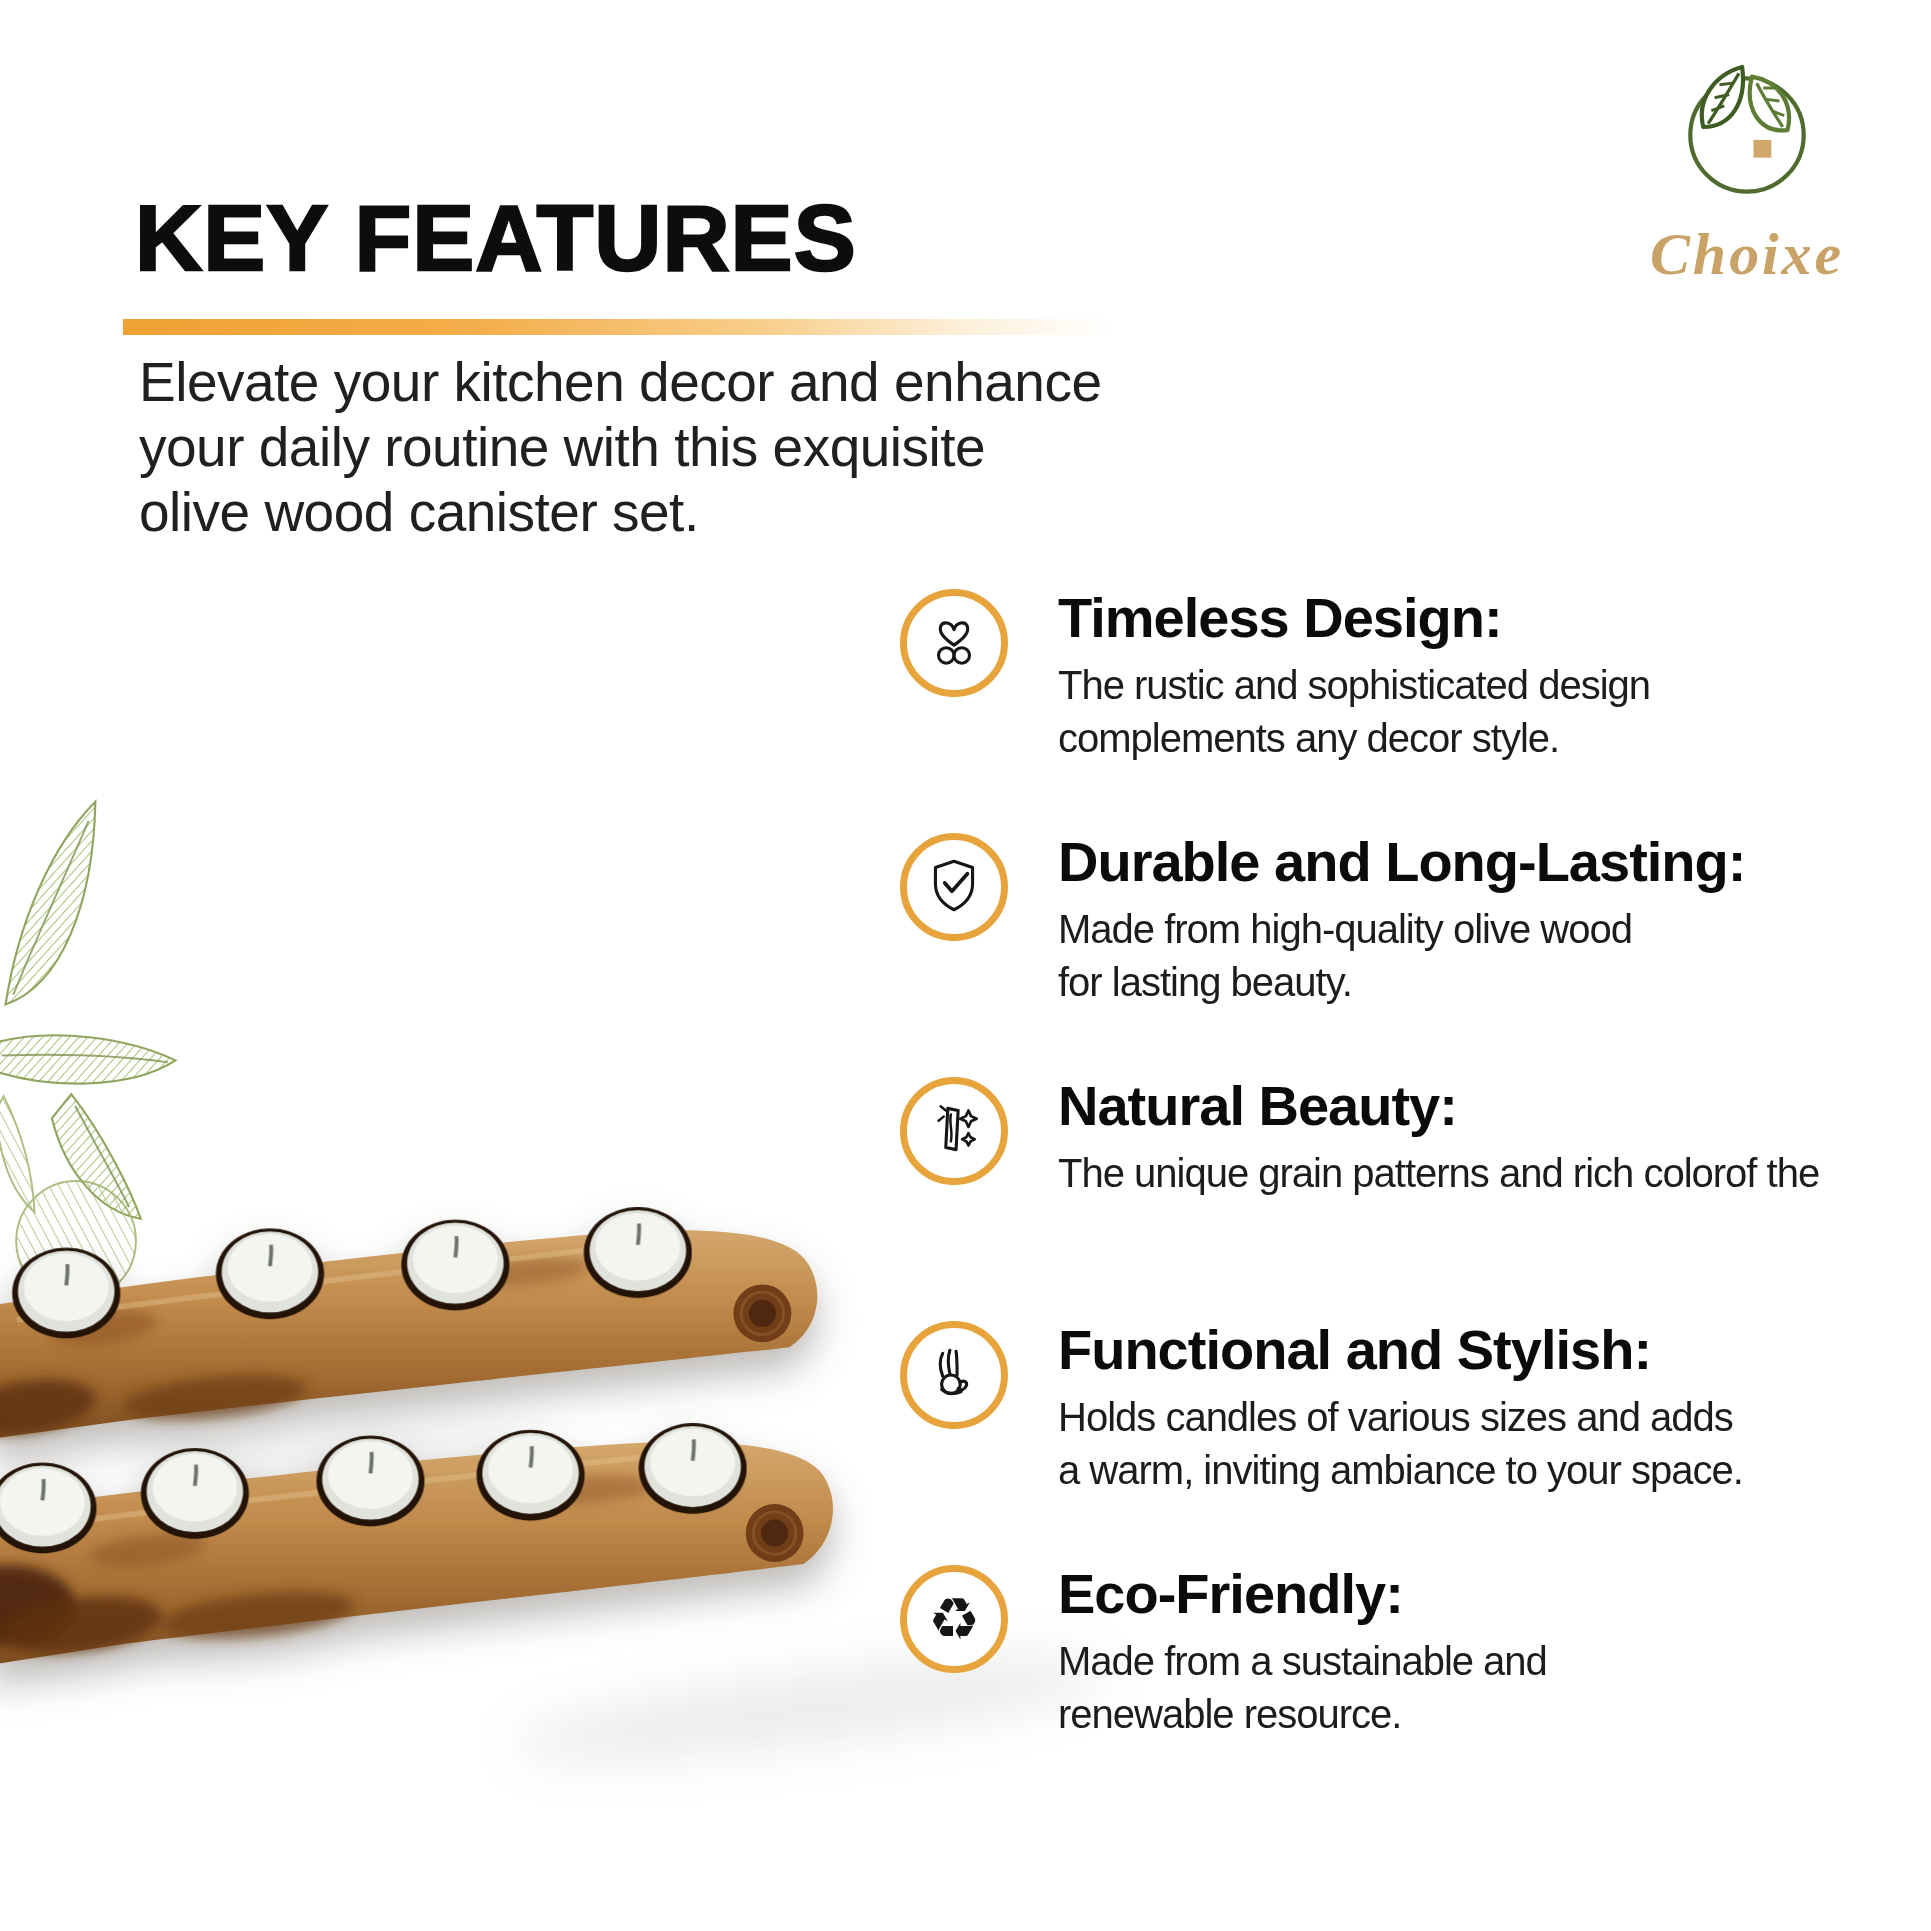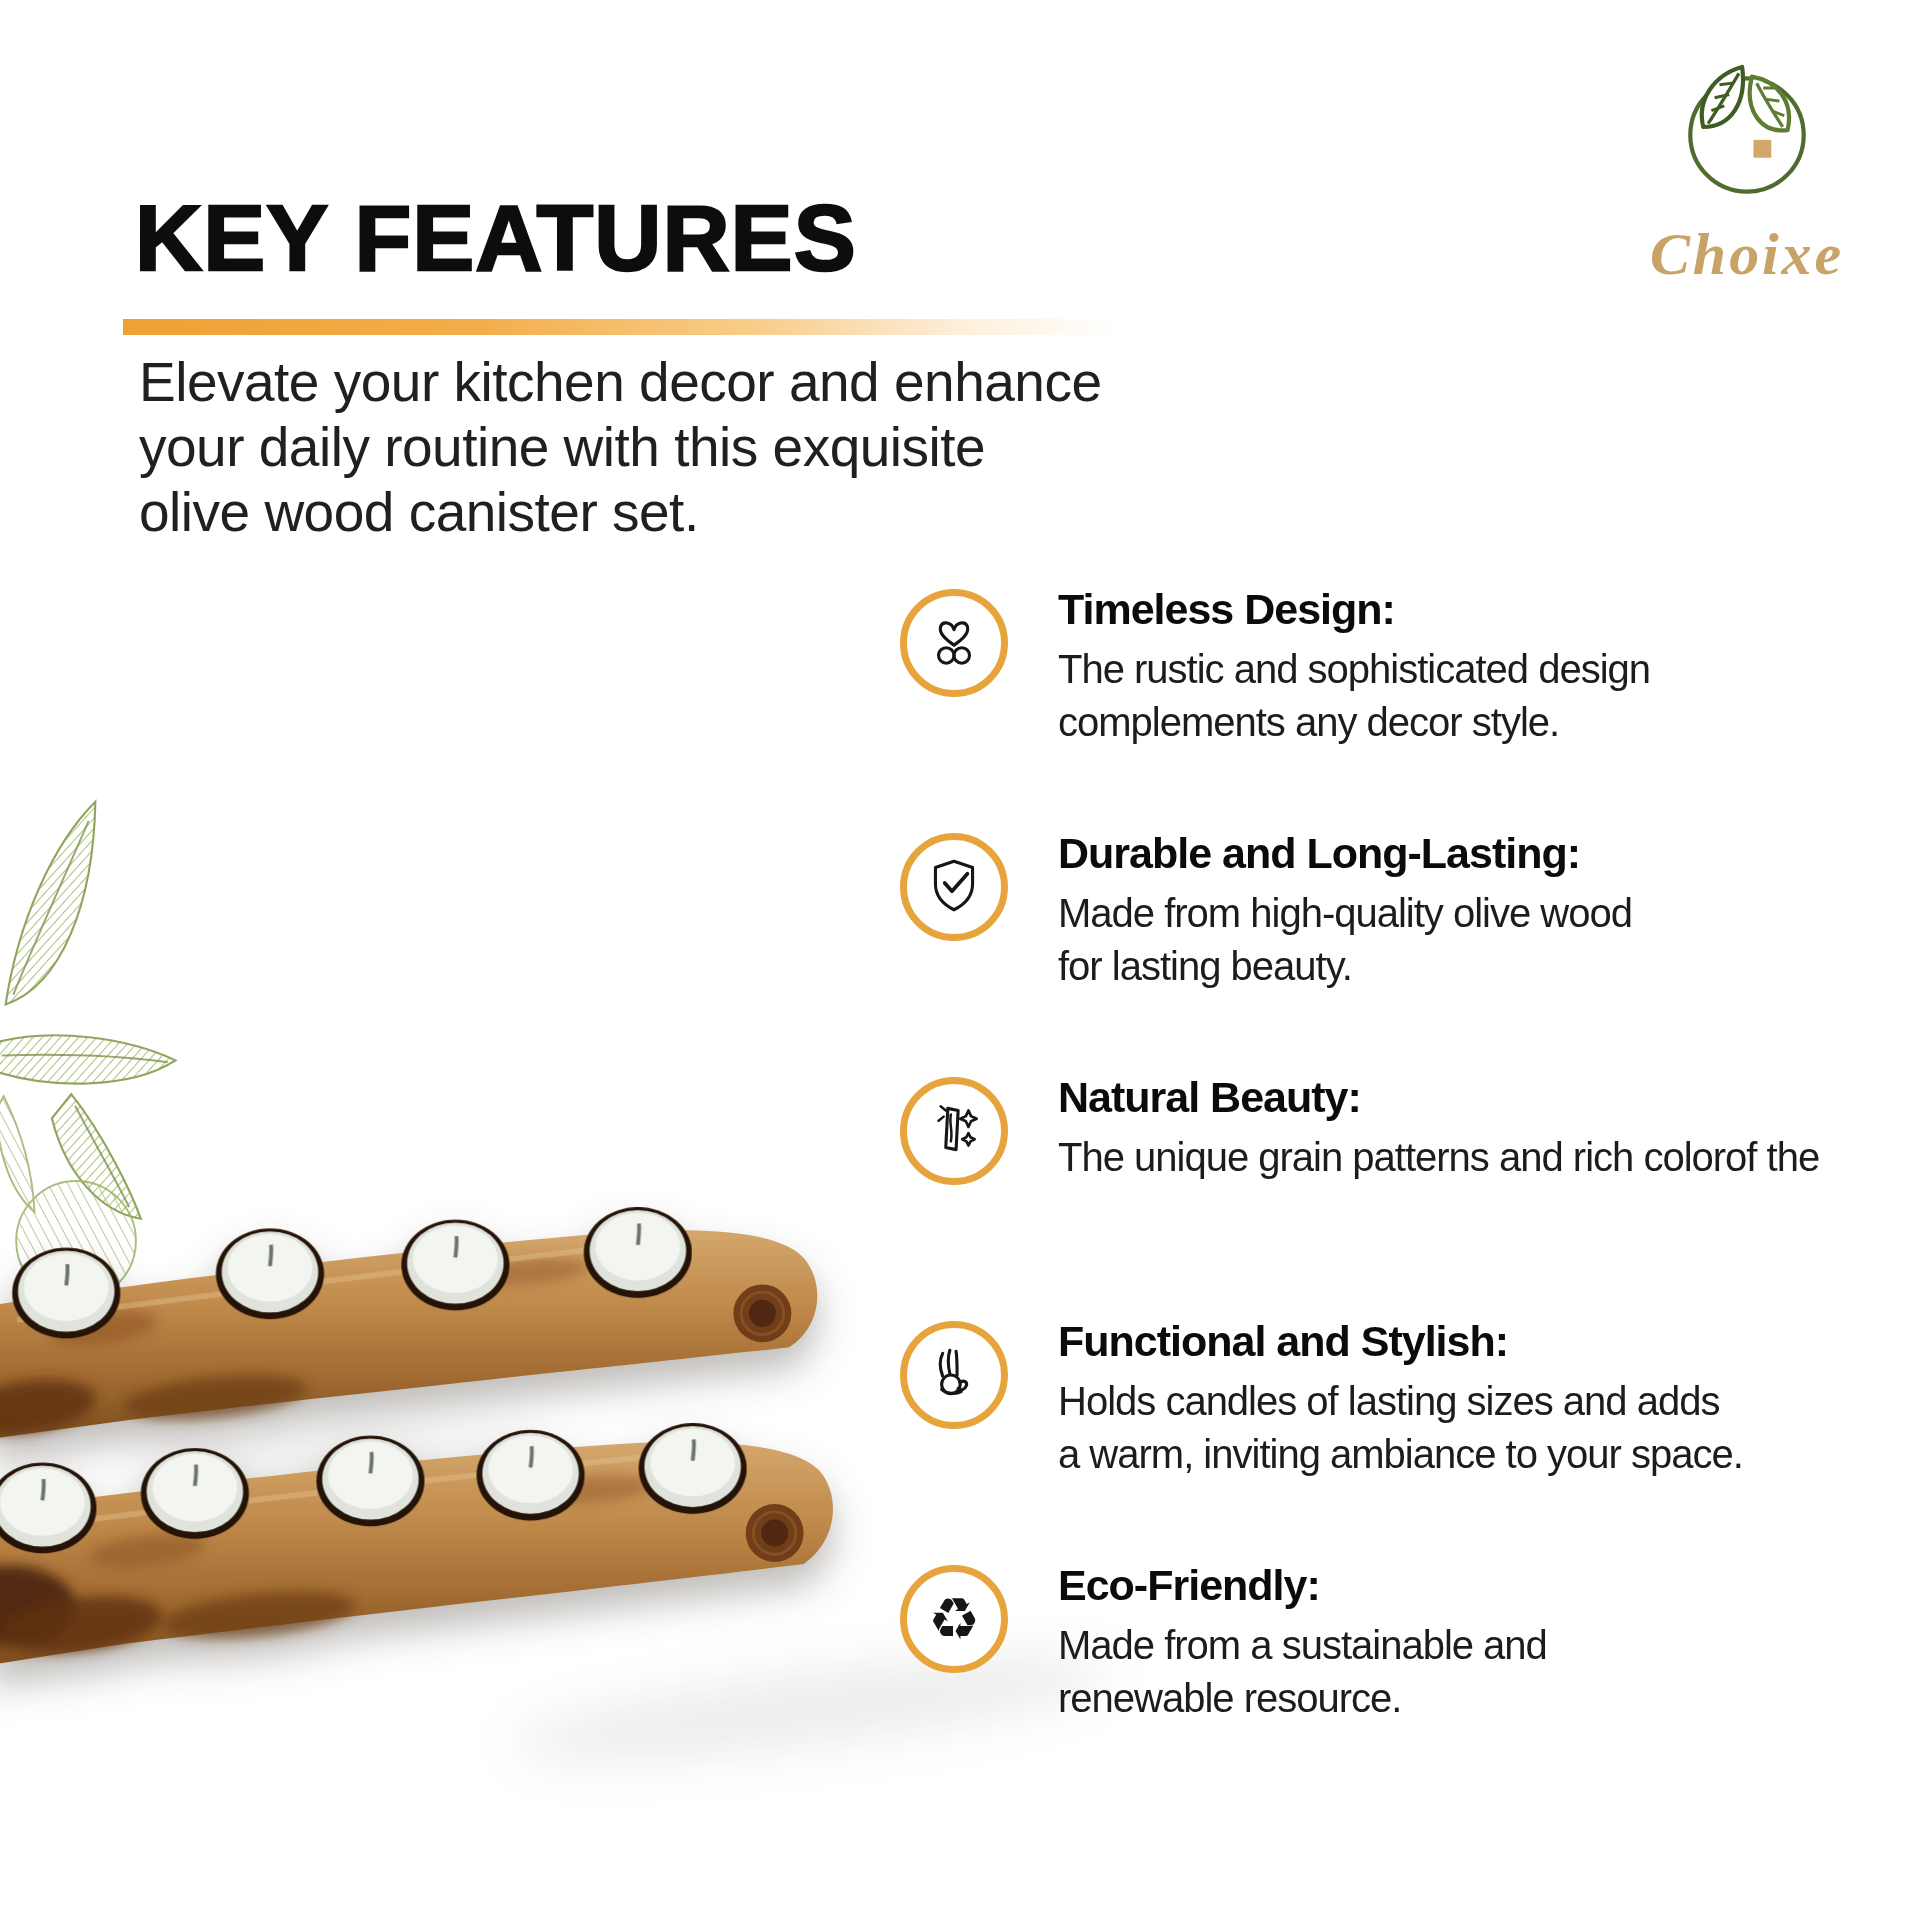--- a/index.html
+++ b/index.html
@@ -22,21 +22,21 @@
          font-weight:700;font-size:60px;color:#c8a266;letter-spacing:2.9px;}
 
   
   .features{position:absolute;left:900px;top:585px;width:1004px;}
   .f-row{display:flex;align-items:flex-start;gap:50px;height:166px;margin-bottom:78px;}
   .ring{flex:0 0 auto;width:108px;height:108px;margin-top:3.9px;border:7.7px solid #e7a43c;
         border-radius:50%;box-sizing:border-box;display:flex;align-items:center;justify-content:center;
         background:#fff;}
   .ring svg{width:66px;height:66px;}
   .glyph{font-family:"DejaVu Sans", sans-serif;font-size:58px;line-height:1;color:#161616;}
-  .f-title{font-size:43px;font-weight:700;letter-spacing:-1px;color:#0b0b0b;
+  .f-title{font-size:56px;font-weight:700;letter-spacing:-1px;color:#0b0b0b;
         margin:0 0 8.7px 0;white-space:nowrap;}
   .f-line{font-size:40px;line-height:53px;letter-spacing:-1px;color:#1c1c1c;white-space:nowrap;}
 
   
   .plant{position:absolute;left:-5.8px;top:787px;}
   .log{position:absolute;filter:drop-shadow(0px 21px 19.3px rgba(40,30,20,0.30));}
   .log-top{left:-11.6px;top:1183px;}
   .log-bottom{left:-11.6px;top:1398px;}
   .ground-shadow{position:absolute;background:rgba(60,55,50,0.10);border-radius:50%;
         filter:blur(25px);}
@@ -276,21 +276,21 @@
           <path d="M28 33 C26 24 26 16 28 10"></path>
           <path d="M35 34 C35 25 35 17 34 11"></path>
           <circle cx="29" cy="43" r="9"></circle>
           <path d="M38 41 C43 38 46 42 43 46 C41 49 38 49 36 47"></path>
           <path d="M20 48 C24 52 33 53 39 50"></path>
         </svg>
       </span>
     </div>
     <div>
       <div class="f-title">Functional and Stylish:</div>
-      <div class="f-line">Holds candles of lasting sizes and adds</div>
+      <div class="f-line">Holds candles of various sizes and adds</div>
       <div class="f-line">a warm, inviting ambiance to your space.</div>
     </div>
   </div>
 
   <div class="f-row">
     <div class="ring">
       <span class="glyph">♻</span>
     </div>
     <div>
       <div class="f-title">Eco-Friendly:</div>

